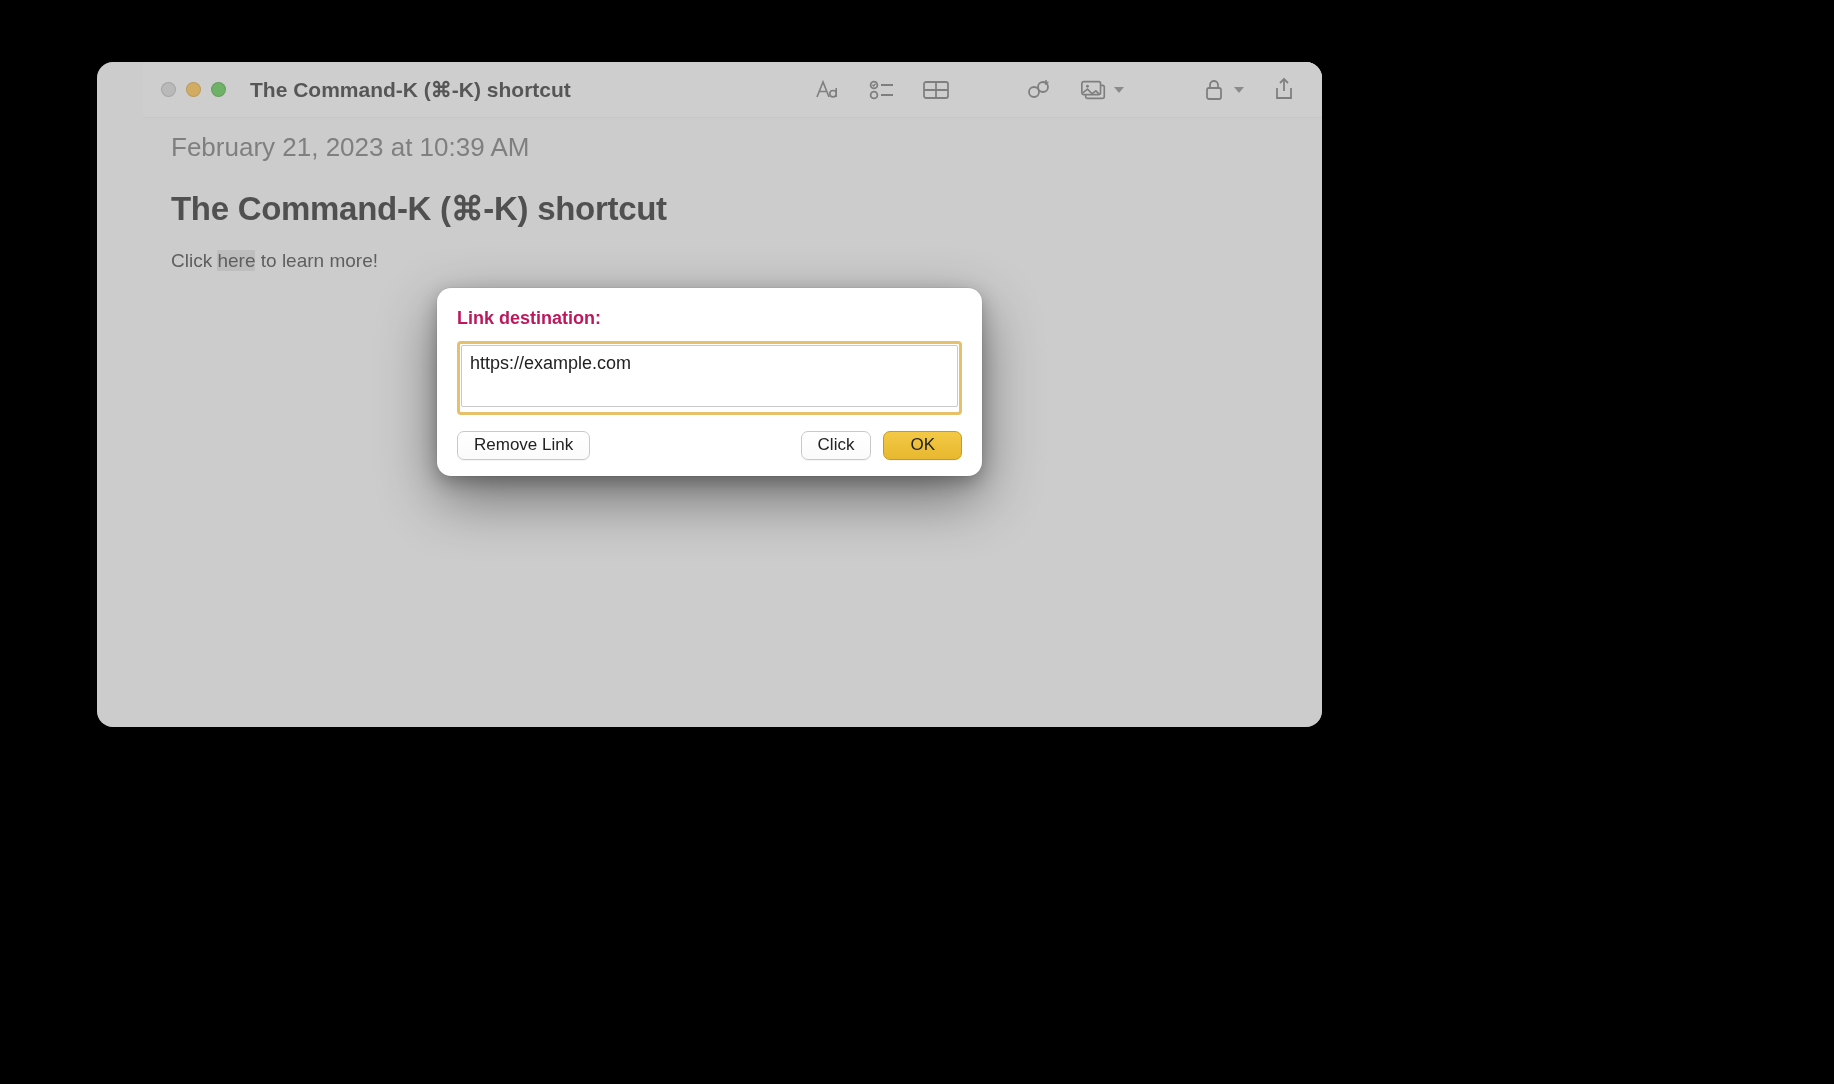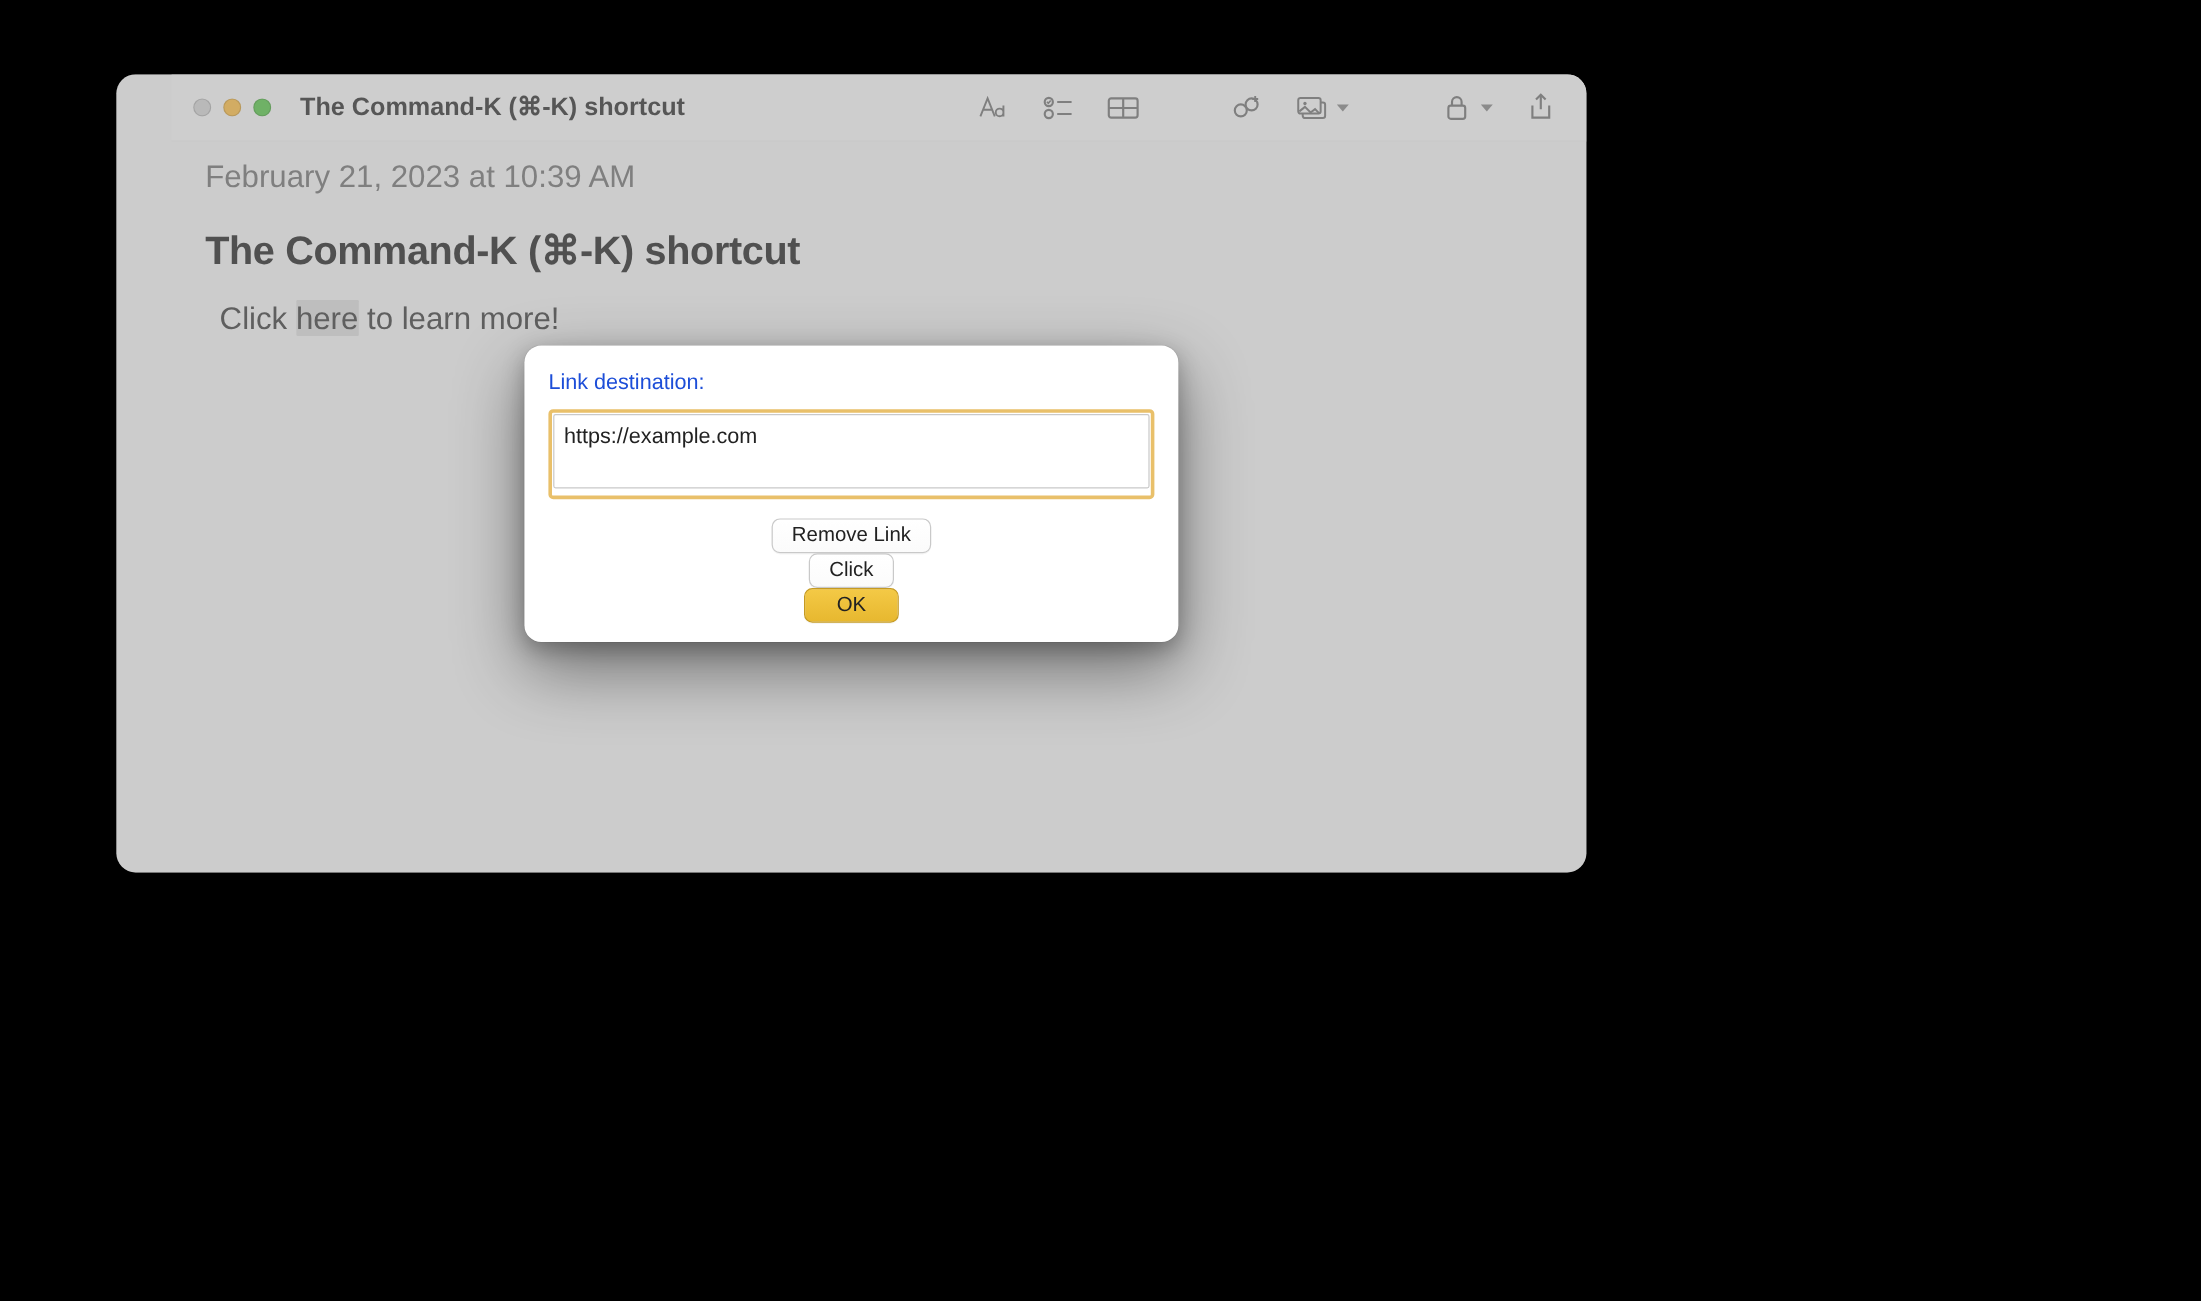--- a/index.html
+++ b/index.html
@@ -82,23 +82,22 @@
       padding: 14px 0 26px;
     }
     .note-title {
       font-size:33px;
       font-weight:800;
       color:#333;
       letter-spacing:-0.3px;
       padding-bottom: 22px;
     }
     .note-line {
-      font-size:26px;
+      font-size:19px;
       color:#494949;
-      margin-left:12px;
     }
     .note-line .selected {
       background:#d7d7d7;
       border-radius:1px;
     }
 
     
     .window::after{
       content:"";
       position:absolute; inset:0;
@@ -116,22 +115,23 @@
       border-radius:14px;
       box-shadow:
         0 0 0 0.5px rgba(0,0,0,.08),
         0 22px 58px rgba(0,0,0,.45),
         0 6px 18px rgba(0,0,0,.25);
       padding: 20px 20px 16px;
       z-index: 5;
     }
     .modal .lbl {
       font-size:18px;
-      color:#1d4ed8;
+      color:#be185d;
       margin-bottom:12px;
+      font-weight:bold;
     }
     .focus-ring{
       border:3px solid #e9c06a;
       border-radius:4px;
       padding:1px;
       margin-bottom:16px;
     }
     .modal textarea{
       width:100%;
       height:62px;
@@ -141,21 +141,20 @@
       padding:6px 8px;
       font-size:18px;
       font-family:inherit;
       color:#222;
       outline:none;
       line-height:1.25;
     }
     .modal-buttons{
       display:flex;
       align-items:center;
-      flex-direction:column;
     }
     .btn{
       font-size:17px;
       color:#222;
       background:linear-gradient(#ffffff,#fbfbfb);
       border:1px solid #c9c9c9;
       border-radius:7px;
       padding:3px 16px 4px;
       box-shadow: 0 1px 0 rgba(0,0,0,.04);
       cursor:default;

